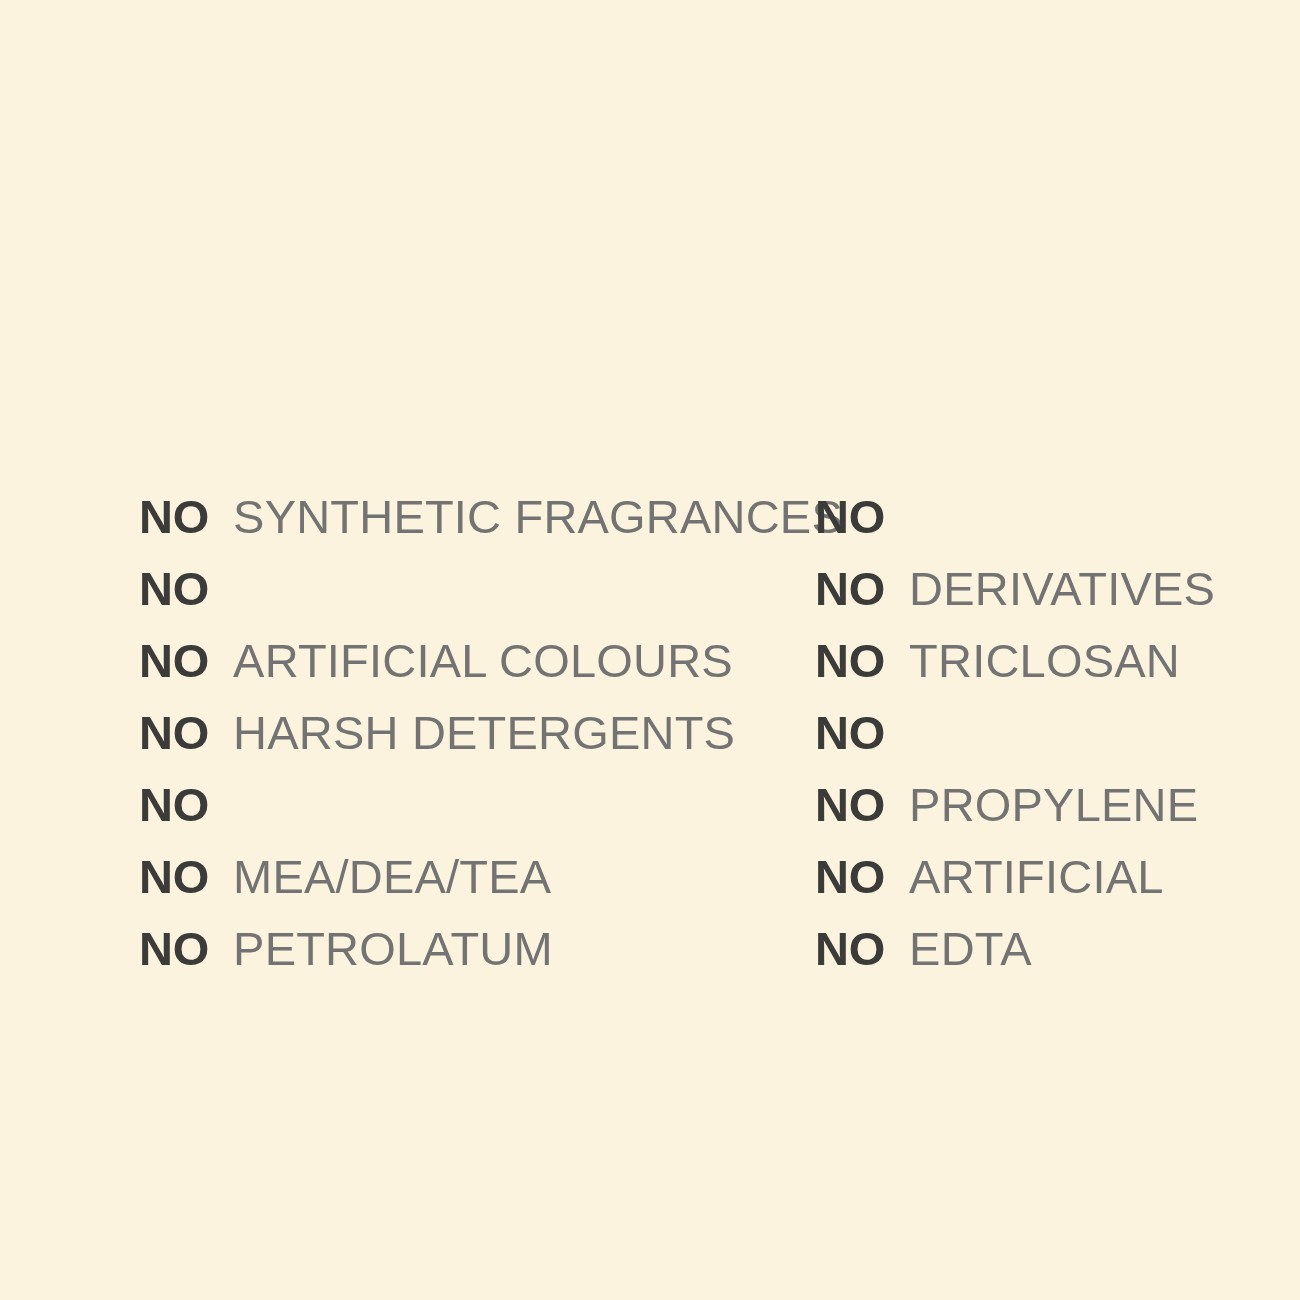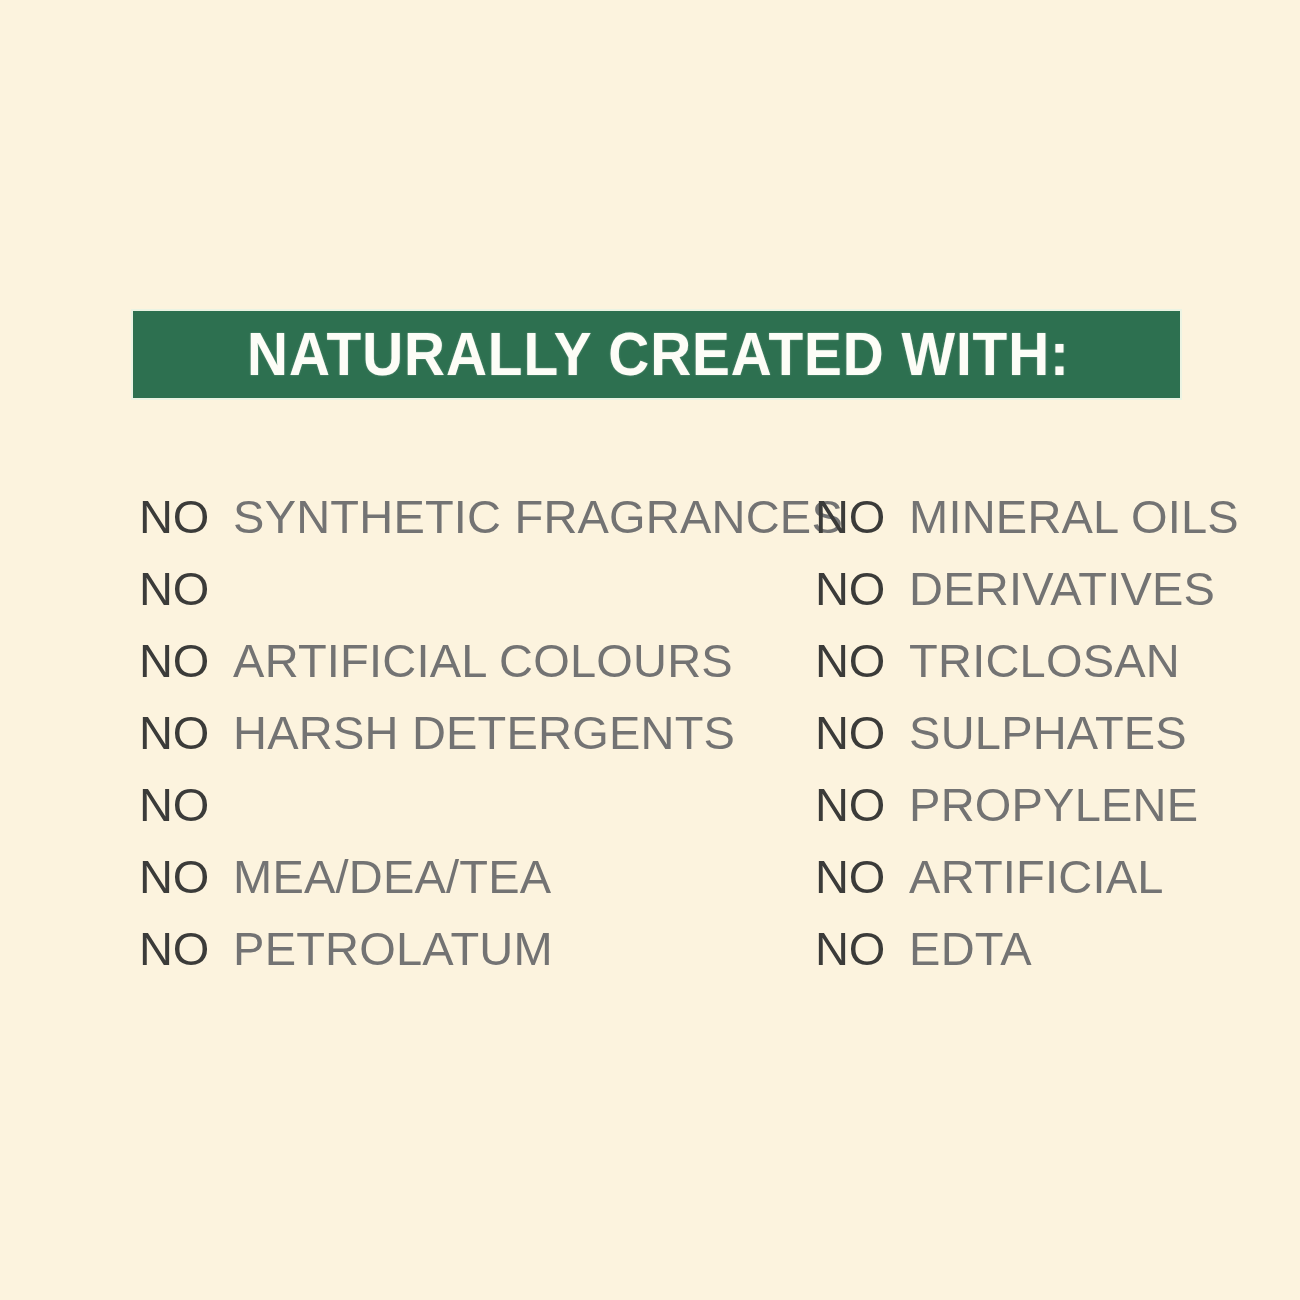--- a/index.html
+++ b/index.html
@@ -67,44 +67,41 @@
 
   .claim-row {
     height: 72px;
     display: flex;
     align-items: center;
     white-space: nowrap;
   }
 
   .claim-no {
     font-size: 47px;
-    font-weight: normal;
+    font-weight: bold;
     color: #3b3b39;
     letter-spacing: -0.2px;
     line-height: 1;
   }
 
   .claim-text {
     font-size: 47px;
     font-weight: normal;
     color: #737373;
     letter-spacing: 0.2px;
     line-height: 1;
     margin-left: 24px;
     text-align: center;
   }
 </style>
 </head>
 <body>
 
 <div class="poster">
 
-  <div class="banner">
-    <div class="banner-title">NATURALLY CREATED WITH:</div>
-  </div>
 
   <div class="columns">
 
     <div class="column left">
       <div class="claim-row">
         <span class="claim-no">NO</span>
         <span class="claim-text">SYNTHETIC FRAGRANCES</span>
       </div>
       <div class="claim-row">
         <span class="claim-no">NO</span>
@@ -126,33 +123,31 @@
       </div>
       <div class="claim-row">
         <span class="claim-no">NO</span>
         <span class="claim-text">PETROLATUM</span>
       </div>
     </div>
 
     <div class="column right">
       <div class="claim-row">
         <span class="claim-no">NO</span>
-        <span class="claim-text">MINERAL OILS</span>
       </div>
       <div class="claim-row">
         <span class="claim-no">NO</span>
         <span class="claim-text">DERIVATIVES</span>
       </div>
       <div class="claim-row">
         <span class="claim-no">NO</span>
         <span class="claim-text">TRICLOSAN</span>
       </div>
       <div class="claim-row">
         <span class="claim-no">NO</span>
-        <span class="claim-text">SULPHATES</span>
       </div>
       <div class="claim-row">
         <span class="claim-no">NO</span>
         <span class="claim-text">PROPYLENE</span>
       </div>
       <div class="claim-row">
         <span class="claim-no">NO</span>
         <span class="claim-text">ARTIFICIAL</span>
       </div>
       <div class="claim-row">

